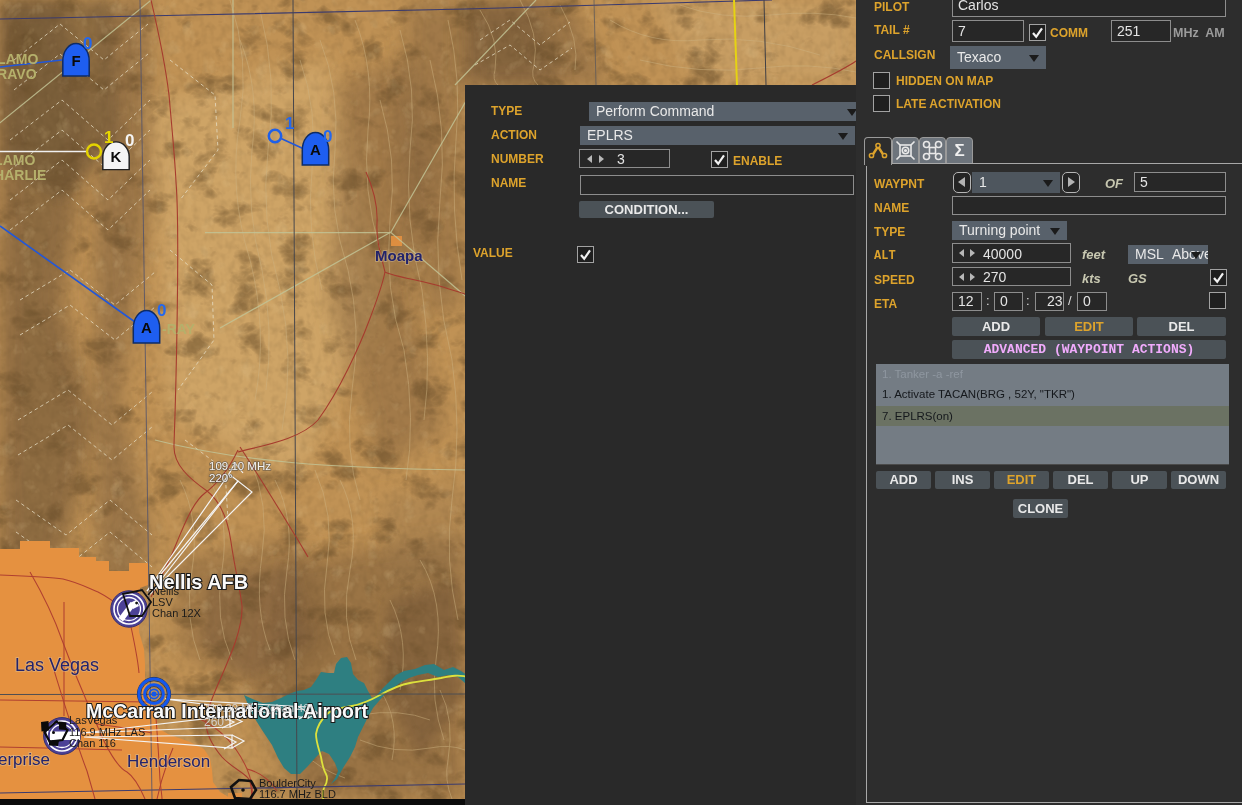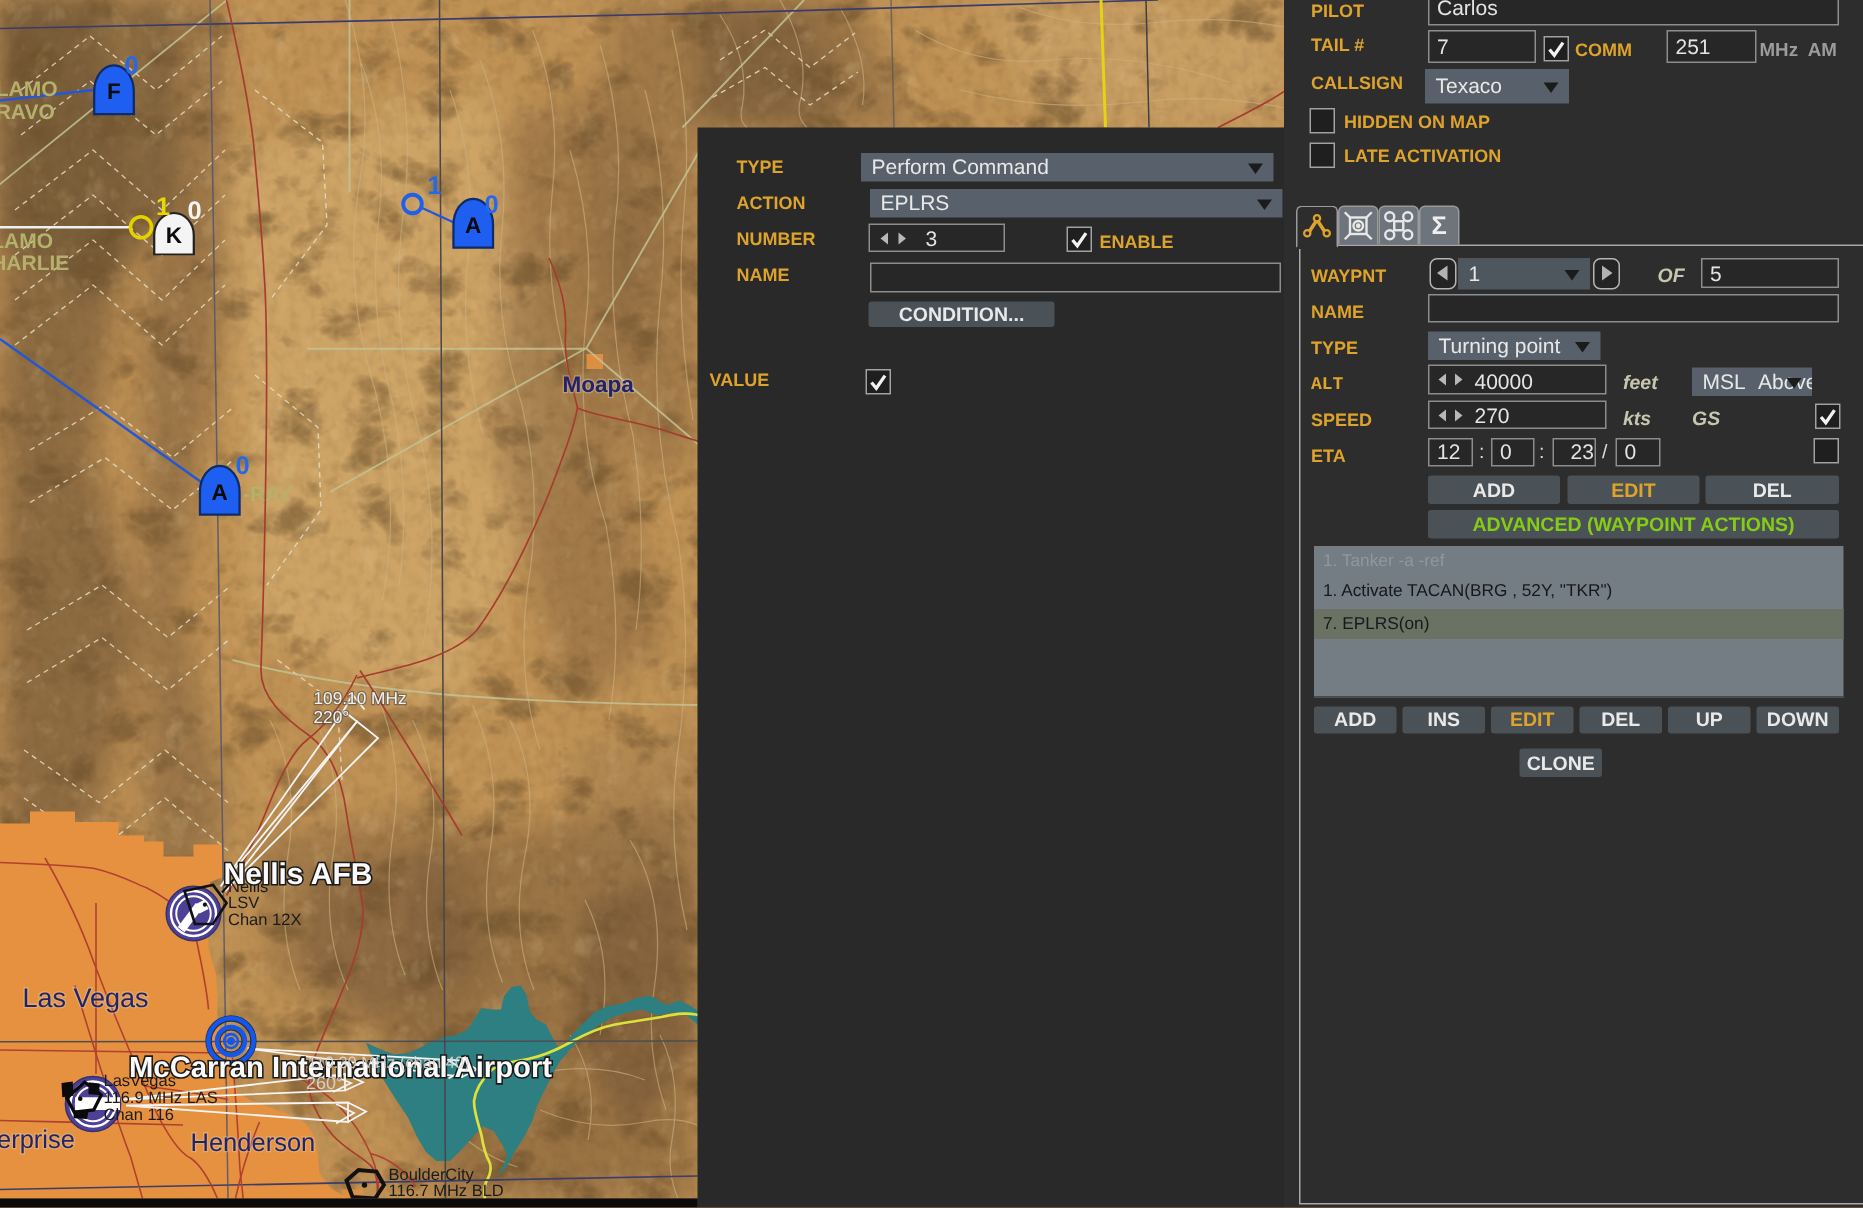--- a/index.html
+++ b/index.html
@@ -296,38 +296,38 @@
     <text x="157" y="316" fill="#2468ee">0</text>
   </g>
 </g>
 </svg>
 </div>
 
 <div class="abs" style="left:0;top:799px;width:465px;height:6px;background:#0b0b0b;"></div>
 
 <div class="abs" id="dlg" style="left:465px;top:85px;width:391px;height:720px;background:#292929;">
   <div class="lbl" style="left:26px;top:19px;">TYPE</div>
-  <div class="dd" style="left:109px;top:17px;width:275px;height:19px;">Perform Command<span class="dda"></span></div>
+  <div class="dd" style="left:124px;top:17px;width:275px;height:19px;">Perform Command<span class="dda"></span></div>
   <div class="lbl" style="left:26px;top:43px;">ACTION</div>
   <div class="dd" style="left:115px;top:41px;width:275px;height:19px;">EPLRS<span class="dda"></span></div>
   <div class="lbl" style="left:26px;top:67px;">NUMBER</div>
   <div class="fld" style="left:114px;top:64px;width:91px;height:19px;padding-left:0;">
      <span class="spl" style="left:7px;top:5px;border-right:5px solid #b8b8b8;"></span>
      <span class="spl" style="left:19px;top:5px;border-left:5px solid #b8b8b8;"></span>
      <span style="position:absolute;left:37px;top:1px;">3</span>
   </div>
   <div class="cb" style="left:246px;top:66px;">
      <svg width="15" height="15">
         <path d="M3 8l3.2 3.8L12 3.4" stroke="#f2f2f2" stroke-width="2.2" fill="none"></path>
       </svg>
   </div>
   <div class="lbl" style="left:268px;top:69px;">ENABLE</div>
   <div class="lbl" style="left:26px;top:91px;">NAME</div>
   <div class="fld" style="left:115px;top:90px;width:274px;height:20px;"></div>
-  <div class="btn" style="left:114px;top:116px;width:124px;height:17px;line-height:17px;">CONDITION...</div>
+  <div class="btn" style="left:114px;top:116px;width:135px;height:17px;line-height:17px;">CONDITION...</div>
   <div class="lbl" style="left:8px;top:161px;">VALUE</div>
   <div class="cb" style="left:112px;top:161px;">
      <svg width="15" height="15">
         <path d="M3 8l3.2 3.8L12 3.4" stroke="#f2f2f2" stroke-width="2.2" fill="none"></path>
       </svg>
   </div>
 </div>
 
 <div class="abs" id="rp" style="left:856px;top:0;width:386px;height:805px;background:#2d2d2d;overflow:hidden;">
 
@@ -434,21 +434,21 @@
     <div class="fld" style="left:138px;top:292px;width:29px;height:19px;">0</div>
     <div class="abs" style="left:170px;top:293px;color:#ddd;font-size:13px;">:</div>
     <div class="fld" style="left:179px;top:292px;width:29px;height:19px;padding-left:11px;">23</div>
     <div class="abs" style="left:212px;top:293px;color:#ddd;font-size:13px;">/</div>
     <div class="fld" style="left:221px;top:292px;width:30px;height:19px;">0</div>
     <div class="cb" style="left:353px;top:292px;"></div>
 
     <div class="btn" style="left:96px;top:317px;width:88px;height:19px;line-height:19px;">ADD</div>
     <div class="btn" style="left:189px;top:317px;width:88px;height:19px;line-height:19px;color:#dda32c;">EDIT</div>
     <div class="btn" style="left:281px;top:317px;width:89px;height:19px;line-height:19px;">DEL</div>
-    <div class="btn" style="left:96px;top:340px;width:274px;height:19px;line-height:19px;color:#84cc16;">ADVANCED (WAYPOINT ACTIONS)</div>
+    <div class="btn" style="left:96px;top:340px;width:274px;height:19px;line-height:19px;color:#f0abfc;font-family:Liberation Mono, monospace;">ADVANCED (WAYPOINT ACTIONS)</div>
 
     <div class="abs" style="left:20px;top:364px;width:353px;height:100px;background:#747c84;border-bottom:1px solid #4a4a4a;font-size:11.5px;color:#15181c;">
       <div style="position:absolute;left:6px;top:4px;color:#8f97a0;">1. Tanker -a -ref</div>
       <div style="position:absolute;left:6px;top:24px;">1. Activate TACAN(BRG , 52Y, "TKR")</div>
       <div style="position:absolute;left:0;top:42px;width:353px;height:20px;background:#6b7263;"></div>
       <div style="position:absolute;left:6px;top:46px;">7. EPLRS(on)</div>
     </div>
 
     <div class="btn" style="left:20px;top:471px;width:55px;height:18px;line-height:18px;">ADD</div>
     <div class="btn" style="left:79px;top:471px;width:55px;height:18px;line-height:18px;">INS</div>

